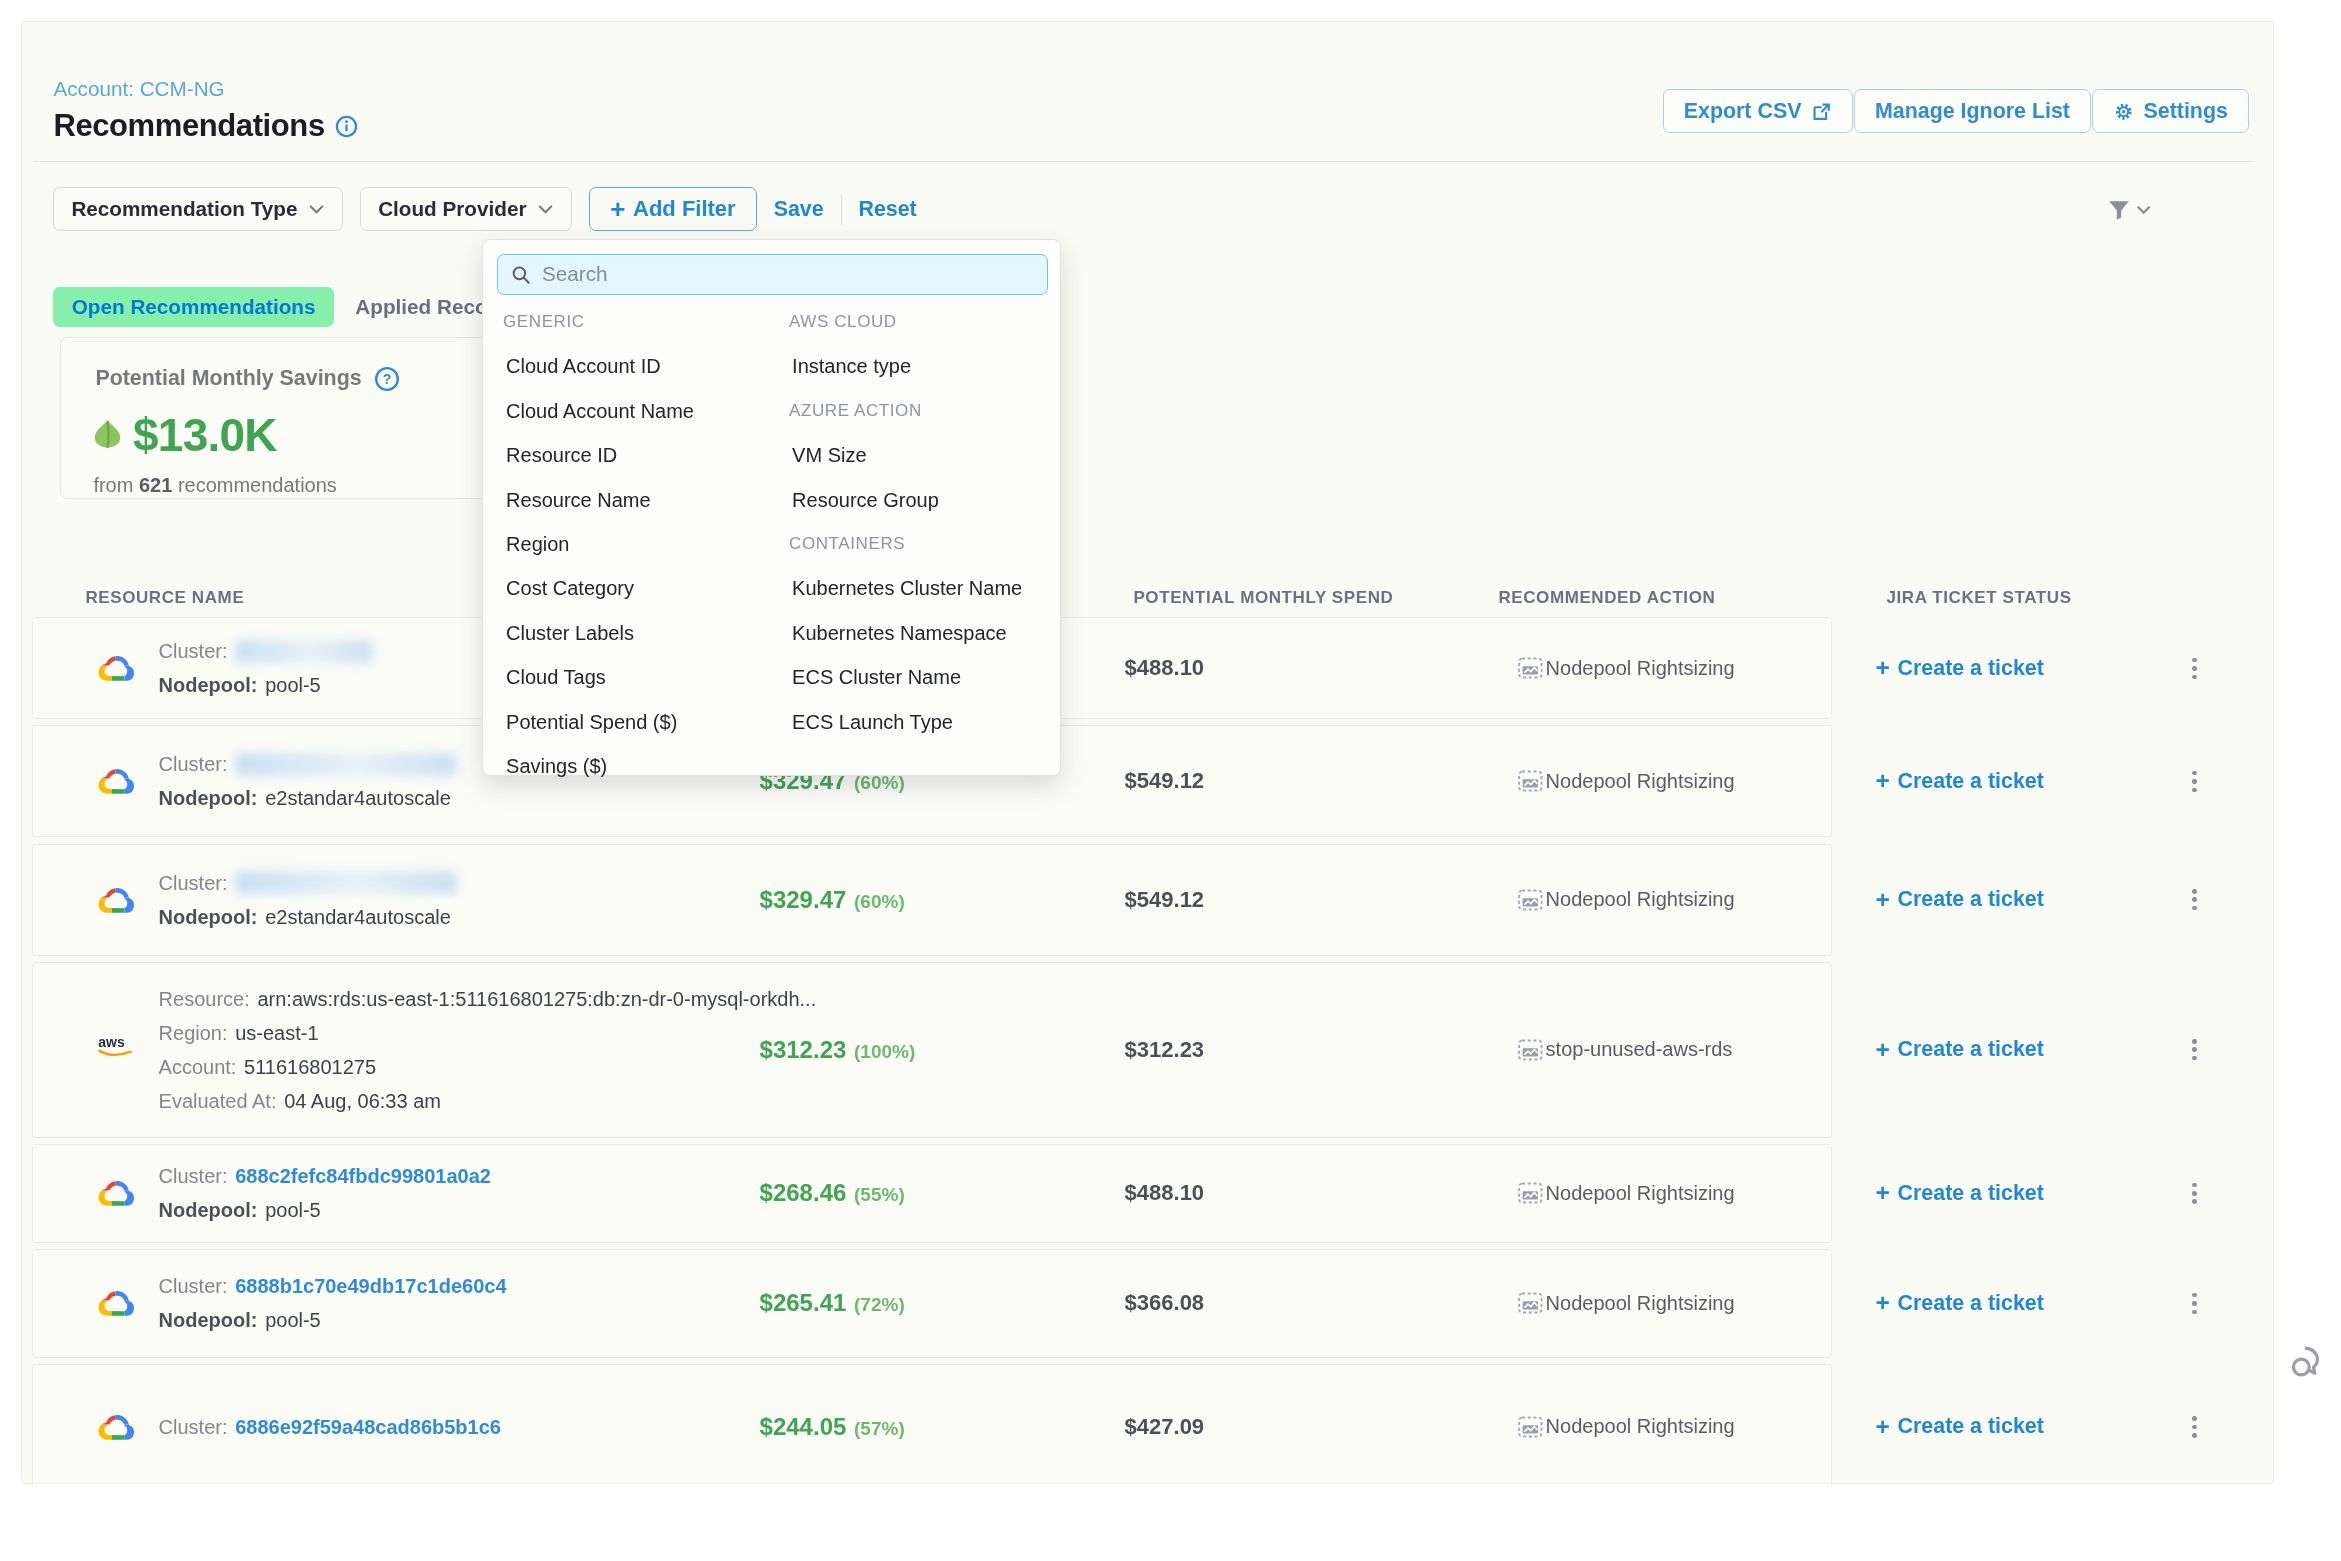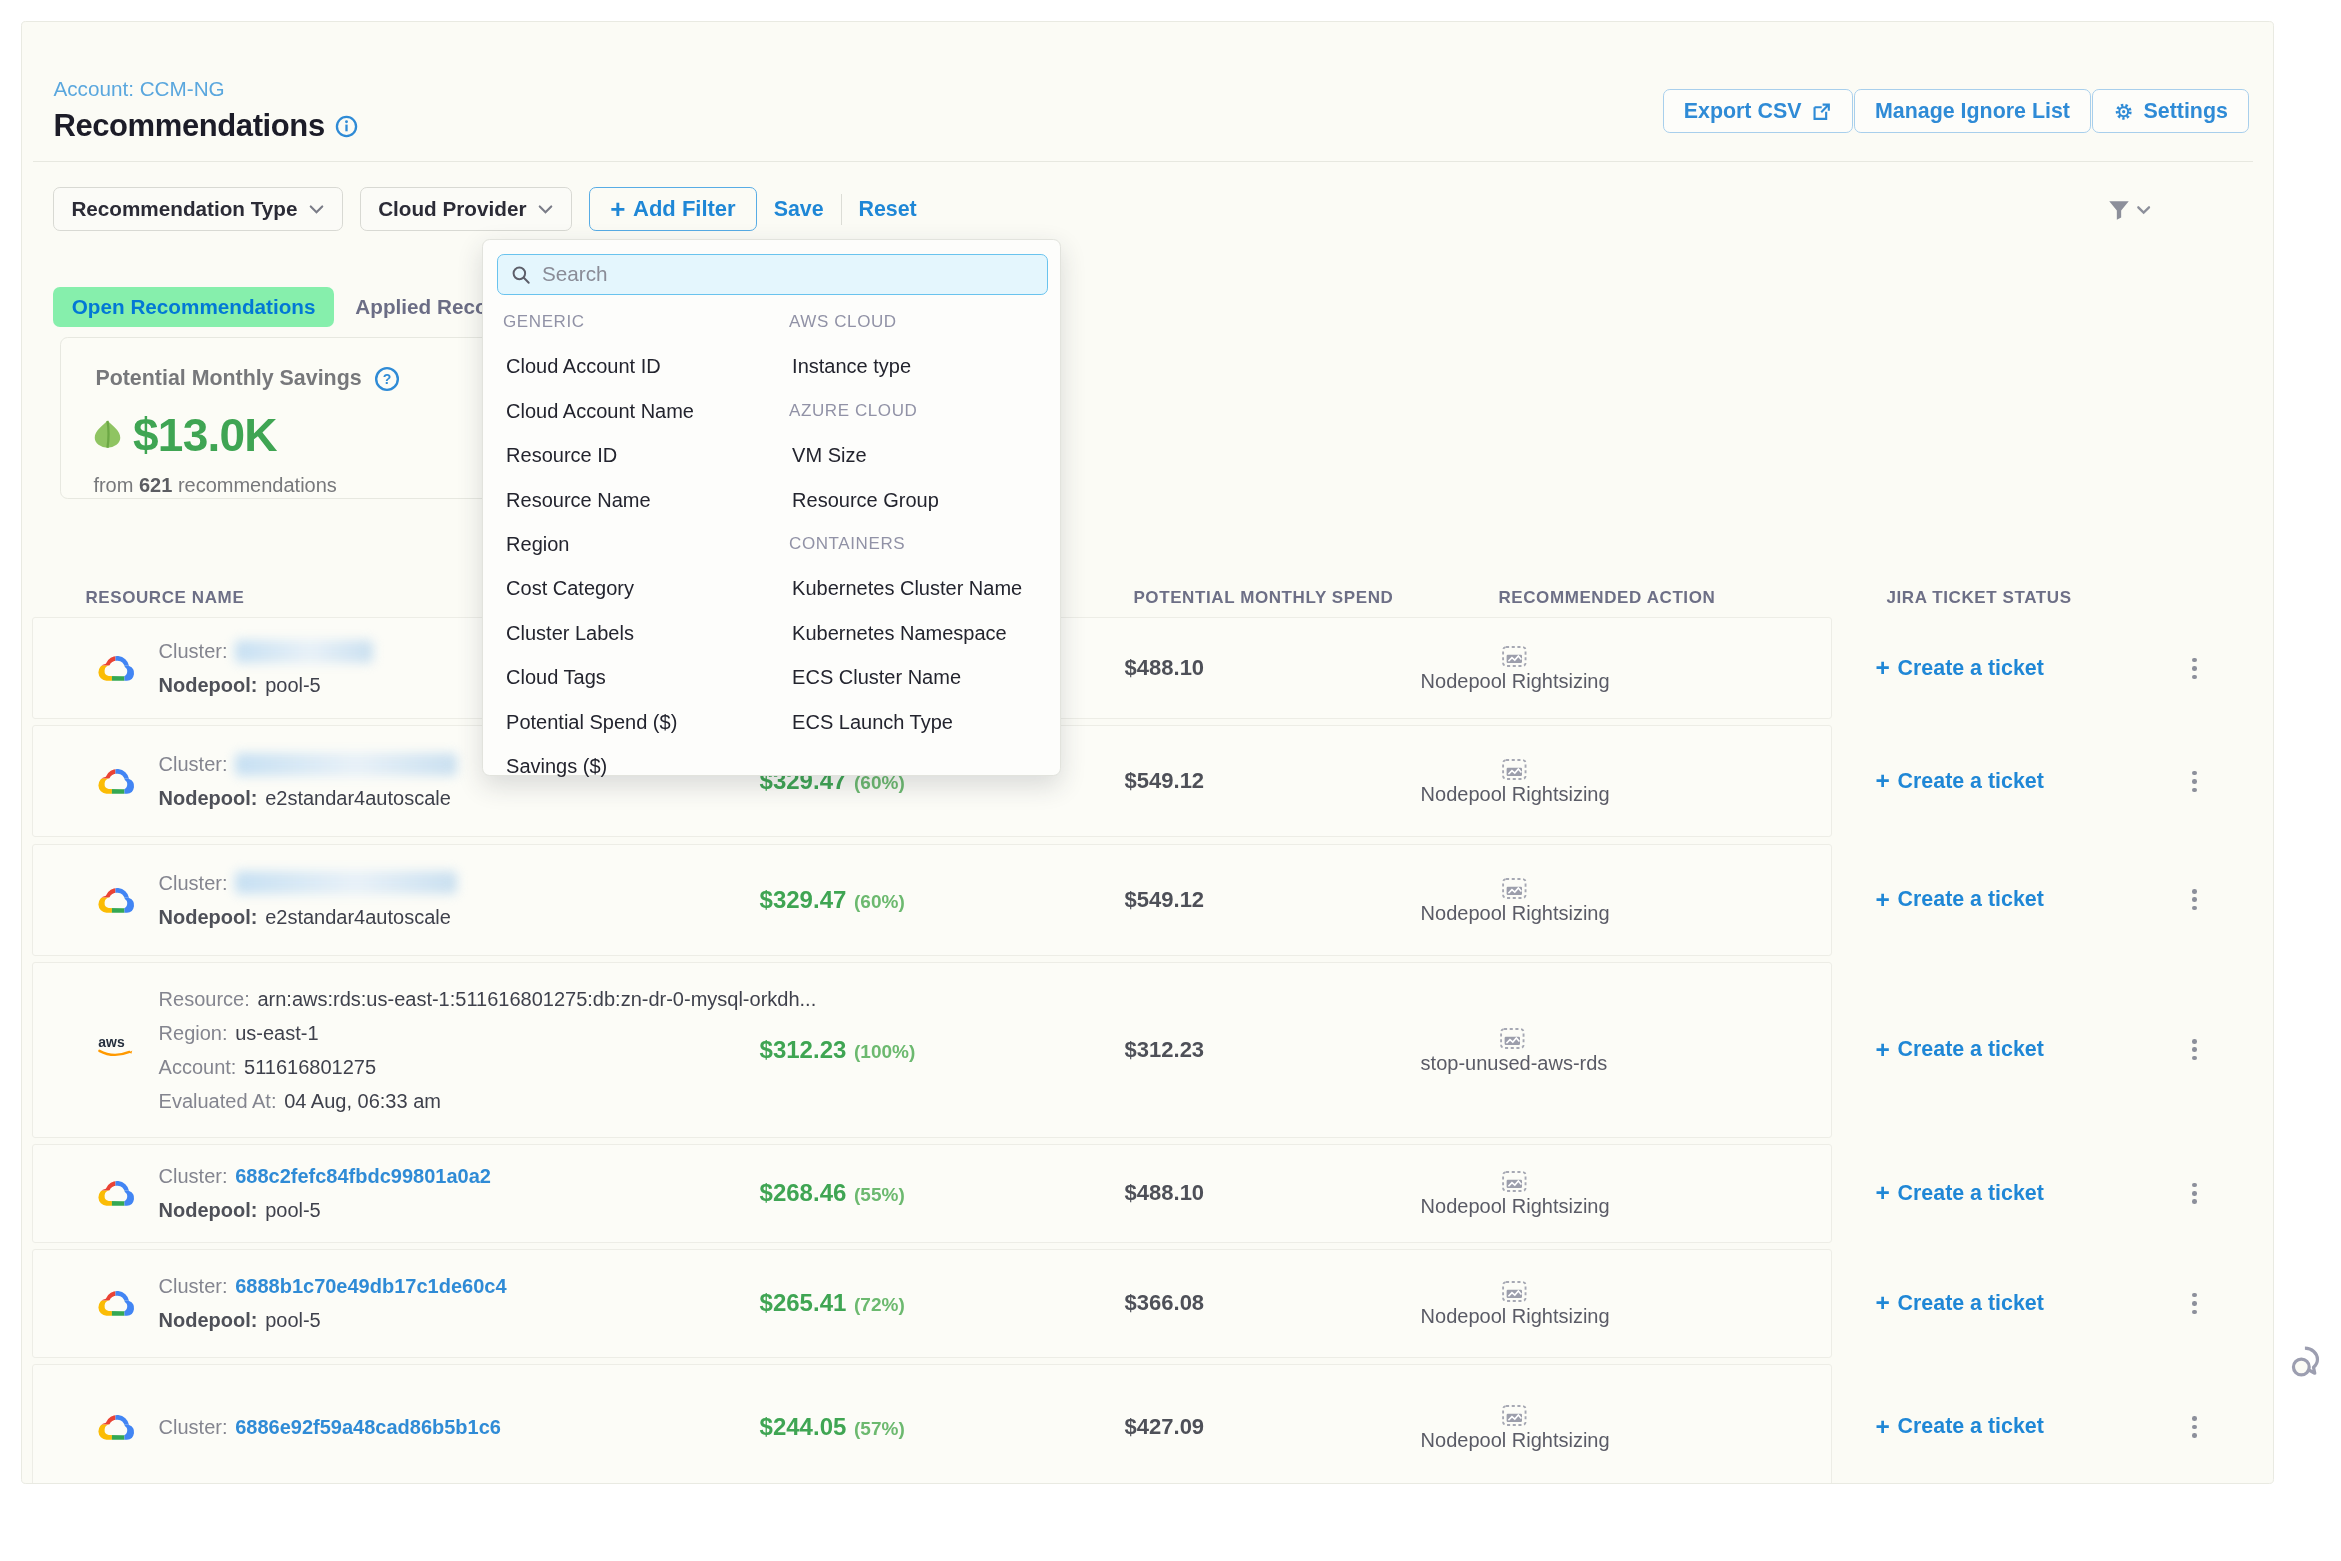--- a/index.html
+++ b/index.html
@@ -75,22 +75,22 @@
   .val { color:#3f414c; }
   .val-link { color:#2f8bd6; font-weight:bold; cursor:pointer; }
   .blur-chip { height:23px; border-radius:4.6px; filter:blur(5.4px);
     background:linear-gradient(90deg,#b8d8f1,#e3eef8 55%,#bcd8ee); opacity:0.8; }
 
   .cell { position:absolute; top:50%; transform:translateY(-50%); white-space:nowrap; }
   .cell-savings { left:727px; }
   .sav-amt { font-size:24px; font-weight:bold; color:#3fa553; }
   .sav-pct { font-size:19px; font-weight:bold; color:#6cb96f; margin-left:7.7px; }
   .cell-spend { left:1092px; font-size:22px; font-weight:bold; color:#4e5058; }
-  .cell-action { left:1388px; display:flex; align-items:center; gap:0;
-    font-size:20px; color:#5a5b66;flex-direction:column; }
+  .cell-action { left:1484px; display:flex; align-items:center; gap:0;
+    font-size:20px; color:#5a5b66; }
   .cell-ticket { left:1843px; display:flex; align-items:center; gap:7.7px;
     color:#1f87d6; font-size:21.4px; font-weight:bold; cursor:pointer; }
   .cell-ticket .plus { font-size:24.5px; }
   .cell-kebab { left:2155px; cursor:pointer; padding:4.6px; }
   .kebab-dot { width:4.6px; height:4.6px; border-radius:50%; background:#8c8f9a; margin:3.8px 0; }
 
   
   .dropdown { position:absolute; left:482px; top:239px; width:579px; height:537px;
     background:#fdfdfb; border:0.8px solid #e2e3dd; border-radius:7.7px;
     box-shadow:0 9.2px 26px rgba(40,45,60,0.16); z-index:50; }
@@ -604,21 +604,21 @@
       </div>
     </div>
   <div class="dd-col dd-col-1" id="dd-col-1">
       <div class="dd-slot" style="top: 0px;">
         <span class="dd-heading">AWS CLOUD</span>
       </div>
       <div class="dd-slot" style="top: 44px;">
         <span class="dd-item">Instance type</span>
       </div>
       <div class="dd-slot" style="top: 89px;">
-        <span class="dd-heading">AZURE CLOUD</span>
+        <span class="dd-heading">AZURE ACTION</span>
       </div>
       <div class="dd-slot" style="top: 133px;">
         <span class="dd-item">VM Size</span>
       </div>
       <div class="dd-slot" style="top: 178px;">
         <span class="dd-item">Resource Group</span>
       </div>
       <div class="dd-slot" style="top: 222px;">
         <span class="dd-heading">CONTAINERS</span>
       </div>

